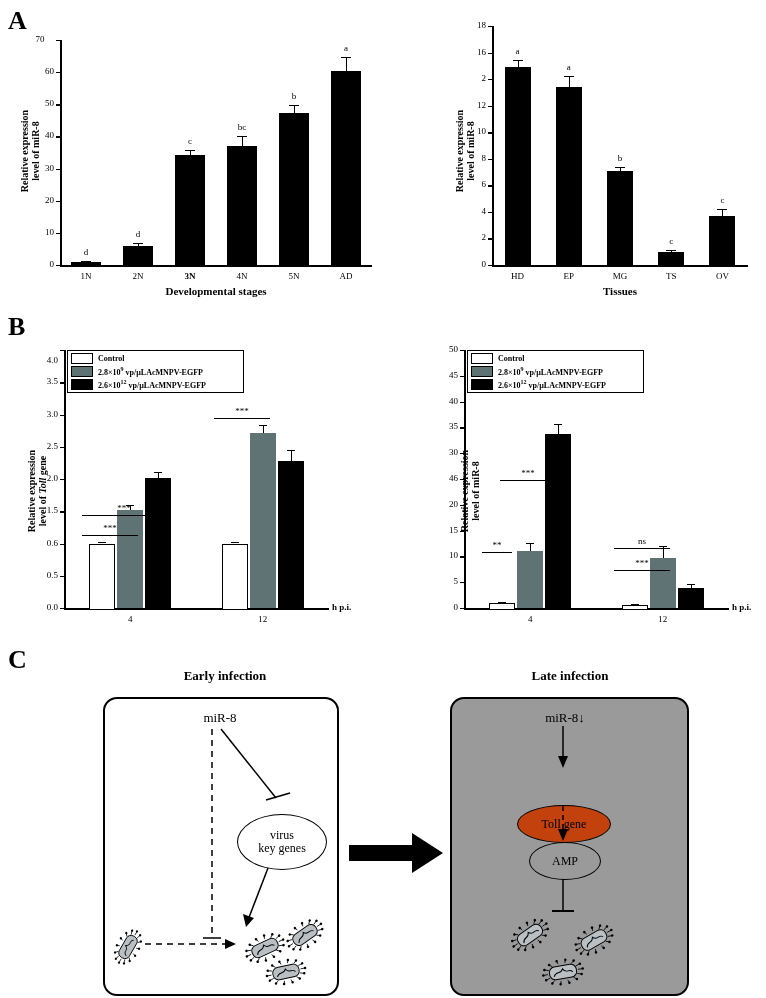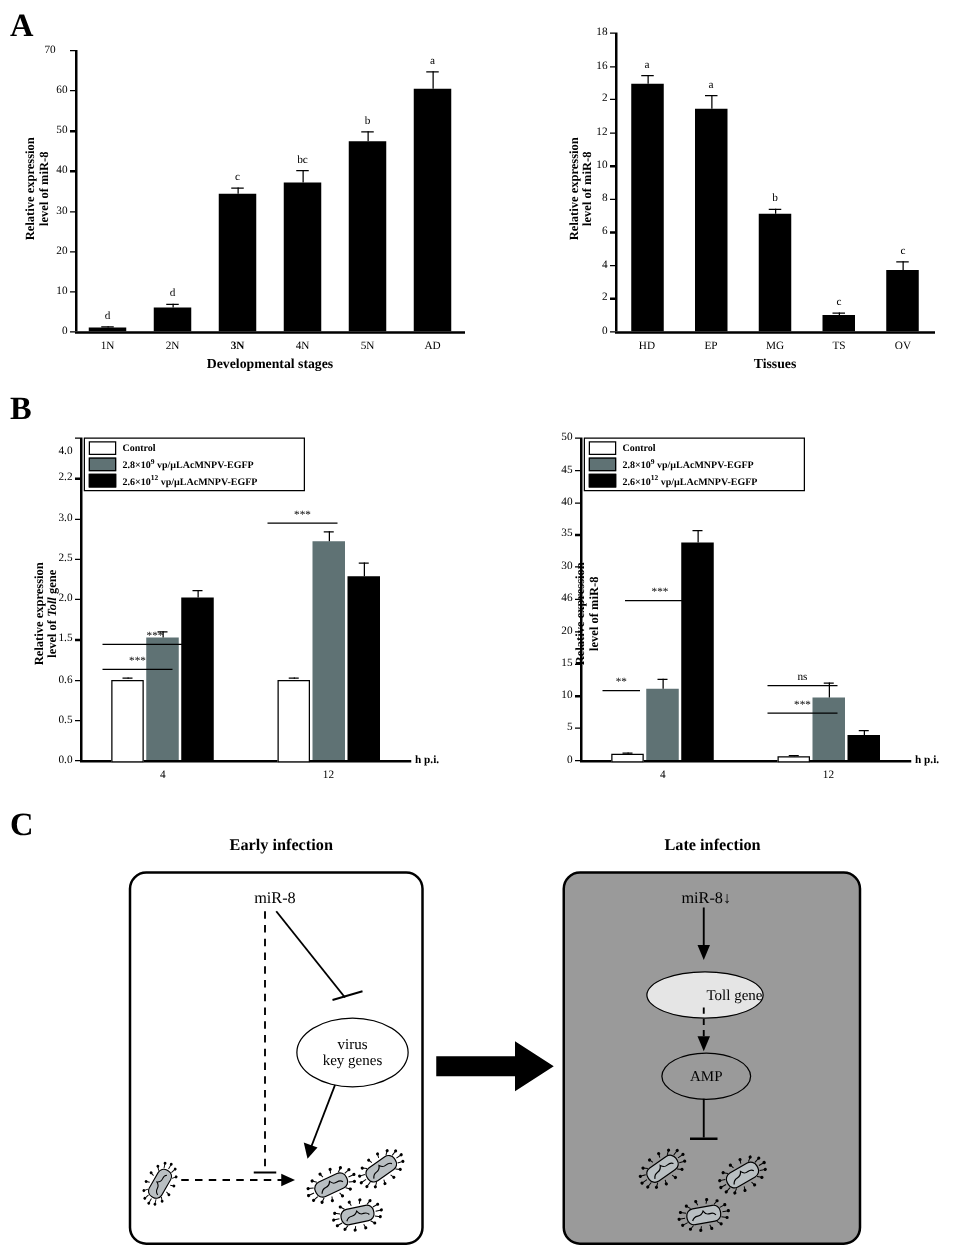--- a/index.html
+++ b/index.html
@@ -181,21 +181,21 @@
     <div class="ticklabel" style="left: 30px; top: 207.5px; width: 28px; text-align: right;">0.6</div>
     <div class="tick" style="left: 60px; top: 181.25px; width: 4px; height: 1.3px;"></div>
     <div class="ticklabel" style="left: 30px; top: 175.25px; width: 28px; text-align: right;">1.5</div>
     <div class="tick" style="left: 60px; top: 149px; width: 4px; height: 1.3px;"></div>
     <div class="ticklabel" style="left: 30px; top: 143px; width: 28px; text-align: right;">2.0</div>
     <div class="tick" style="left: 60px; top: 116.75px; width: 4px; height: 1.3px;"></div>
     <div class="ticklabel" style="left: 30px; top: 110.75px; width: 28px; text-align: right;">2.5</div>
     <div class="tick" style="left: 60px; top: 84.5px; width: 4px; height: 1.3px;"></div>
     <div class="ticklabel" style="left: 30px; top: 78.5px; width: 28px; text-align: right;">3.0</div>
     <div class="tick" style="left: 60px; top: 52.25px; width: 4px; height: 1.3px;"></div>
-    <div class="ticklabel" style="left: 30px; top: 46.25px; width: 28px; text-align: right;">2.2</div>
+    <div class="ticklabel" style="left: 30px; top: 46.25px; width: 28px; text-align: right;">3.5</div>
     <div class="tick" style="left: 60px; top: 20px; width: 4px; height: 1.3px;"></div>
     <div class="ticklabel" style="left: 30px; top: 14px; width: 28px; text-align: right; margin-top: 11px;">4.0</div>
     <div class="bar" style="left: 89.25px; top: 213.5px; width: 24px; height: 64.5px; background: rgb(255, 255, 255); border: 1px solid rgb(0, 0, 0);"></div>
     <div class="errbar" style="left: 102.25px; top: 211.565px; height: 1.935px;"></div>
     <div class="errcap" style="left: 98.25px; top: 211.565px; width: 8px;"></div>
     <div class="bar" style="left: 117.25px; top: 179.96px; width: 26px; height: 98.04px; background: rgb(95, 114, 116);"></div>
     <div class="errbar" style="left: 130.25px; top: 174.8px; height: 5.16px;"></div>
     <div class="errcap" style="left: 126.25px; top: 174.8px; width: 8px;"></div>
     <div class="bar" style="left: 145.25px; top: 148.355px; width: 26px; height: 129.645px; background: rgb(0, 0, 0);"></div>
     <div class="errbar" style="left: 158.25px; top: 141.905px; height: 6.45px;"></div>
@@ -298,21 +298,21 @@
 
 <div class="cbox" style="left:103px;top:697px;width:232px;height:295px;"></div>
 <div class="cbox gray" style="left:450px;top:697px;width:235px;height:295px;"></div>
 
 <div class="ctext" style="left:160px;top:710px;width:120px;">miR-8</div>
 <div class="ctext" style="left:500px;top:710px;width:130px;"><span>miR-8</span><span>↓</span></div>
 
 <div class="oval" style="left:237px;top:814px;width:88px;height:54px;background:#fff;">
   <span><span>virus</span><br><span>key genes</span></span>
 </div>
-<div class="oval" style="left:517px;top:777px;width:92px;height:36px;background:#e5e5e5;justify-content:flex-end;">
+<div class="oval" style="left:517px;top:805px;width:92px;height:36px;background:#c2410c;">
     <span>Toll gene</span>
   </div>
 <div class="oval" style="left:529px;top:842px;width:70px;height:36px;background:#9a9a9a;">
     <span>AMP</span>
   </div>
 
 <svg id="panel-c-svg" style="left:0;top:0;width:766px;height:998px;">
 
   <line x1="221" y1="729" x2="276" y2="798" stroke="#000" stroke-width="1.5"></line>
   <line x1="266" y1="800" x2="290" y2="793" stroke="#000" stroke-width="1.5"></line>

